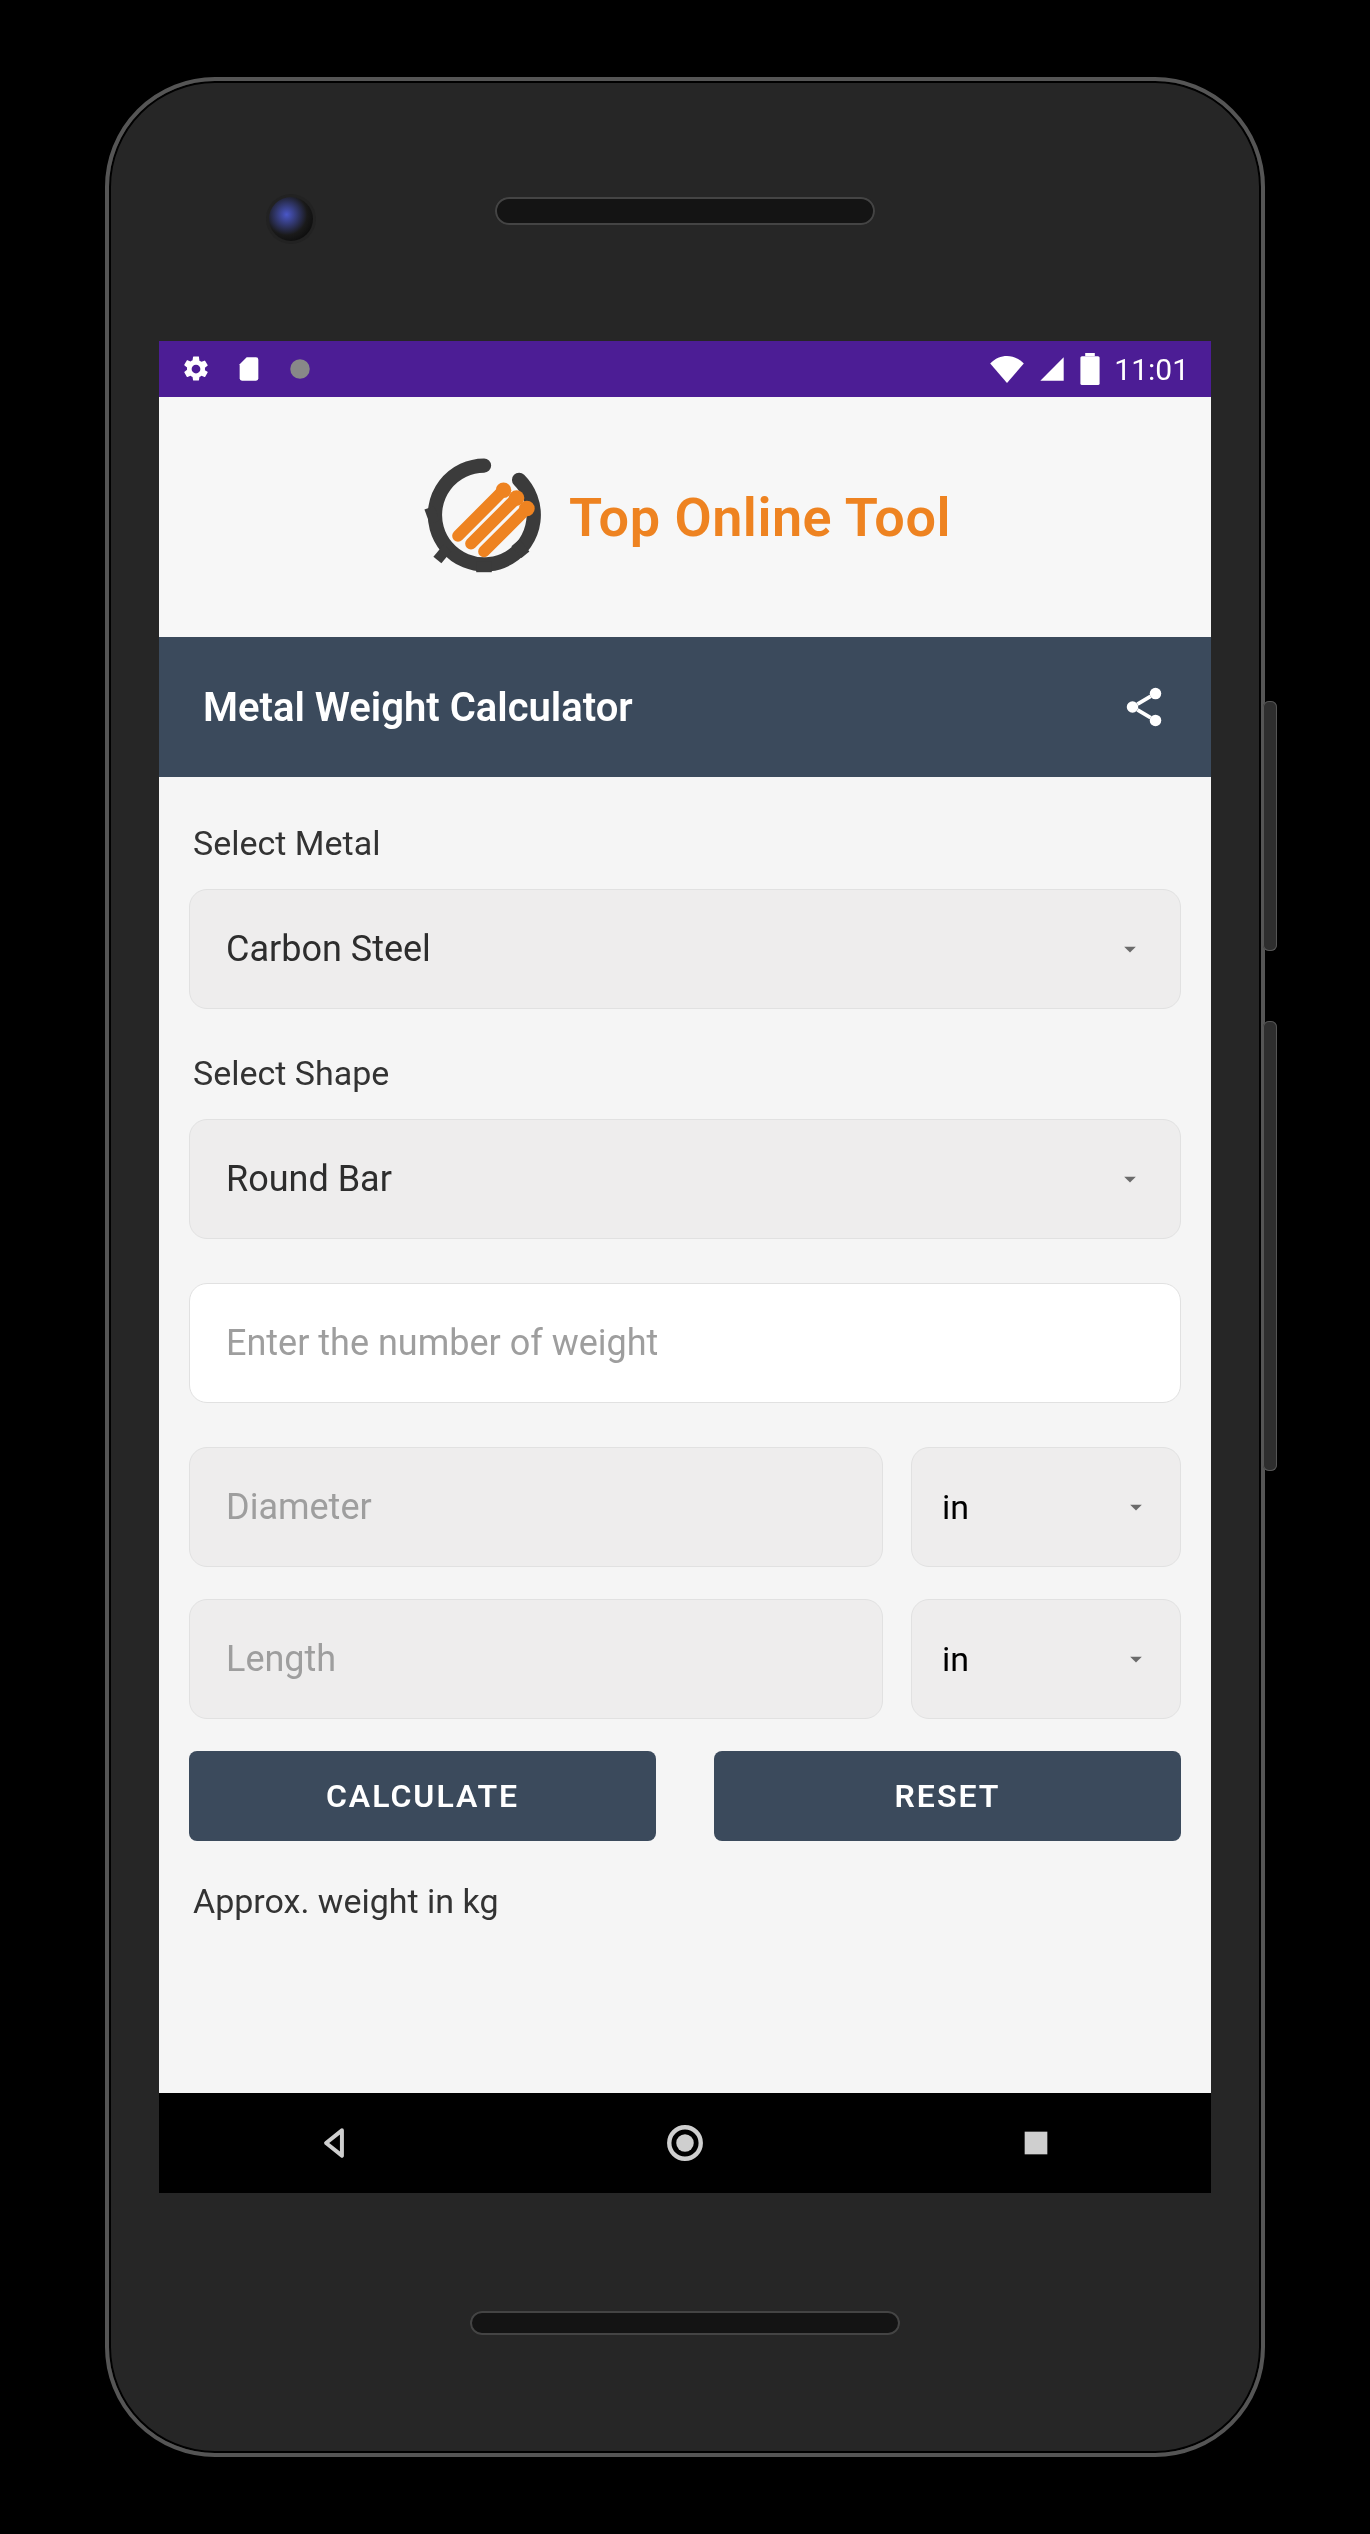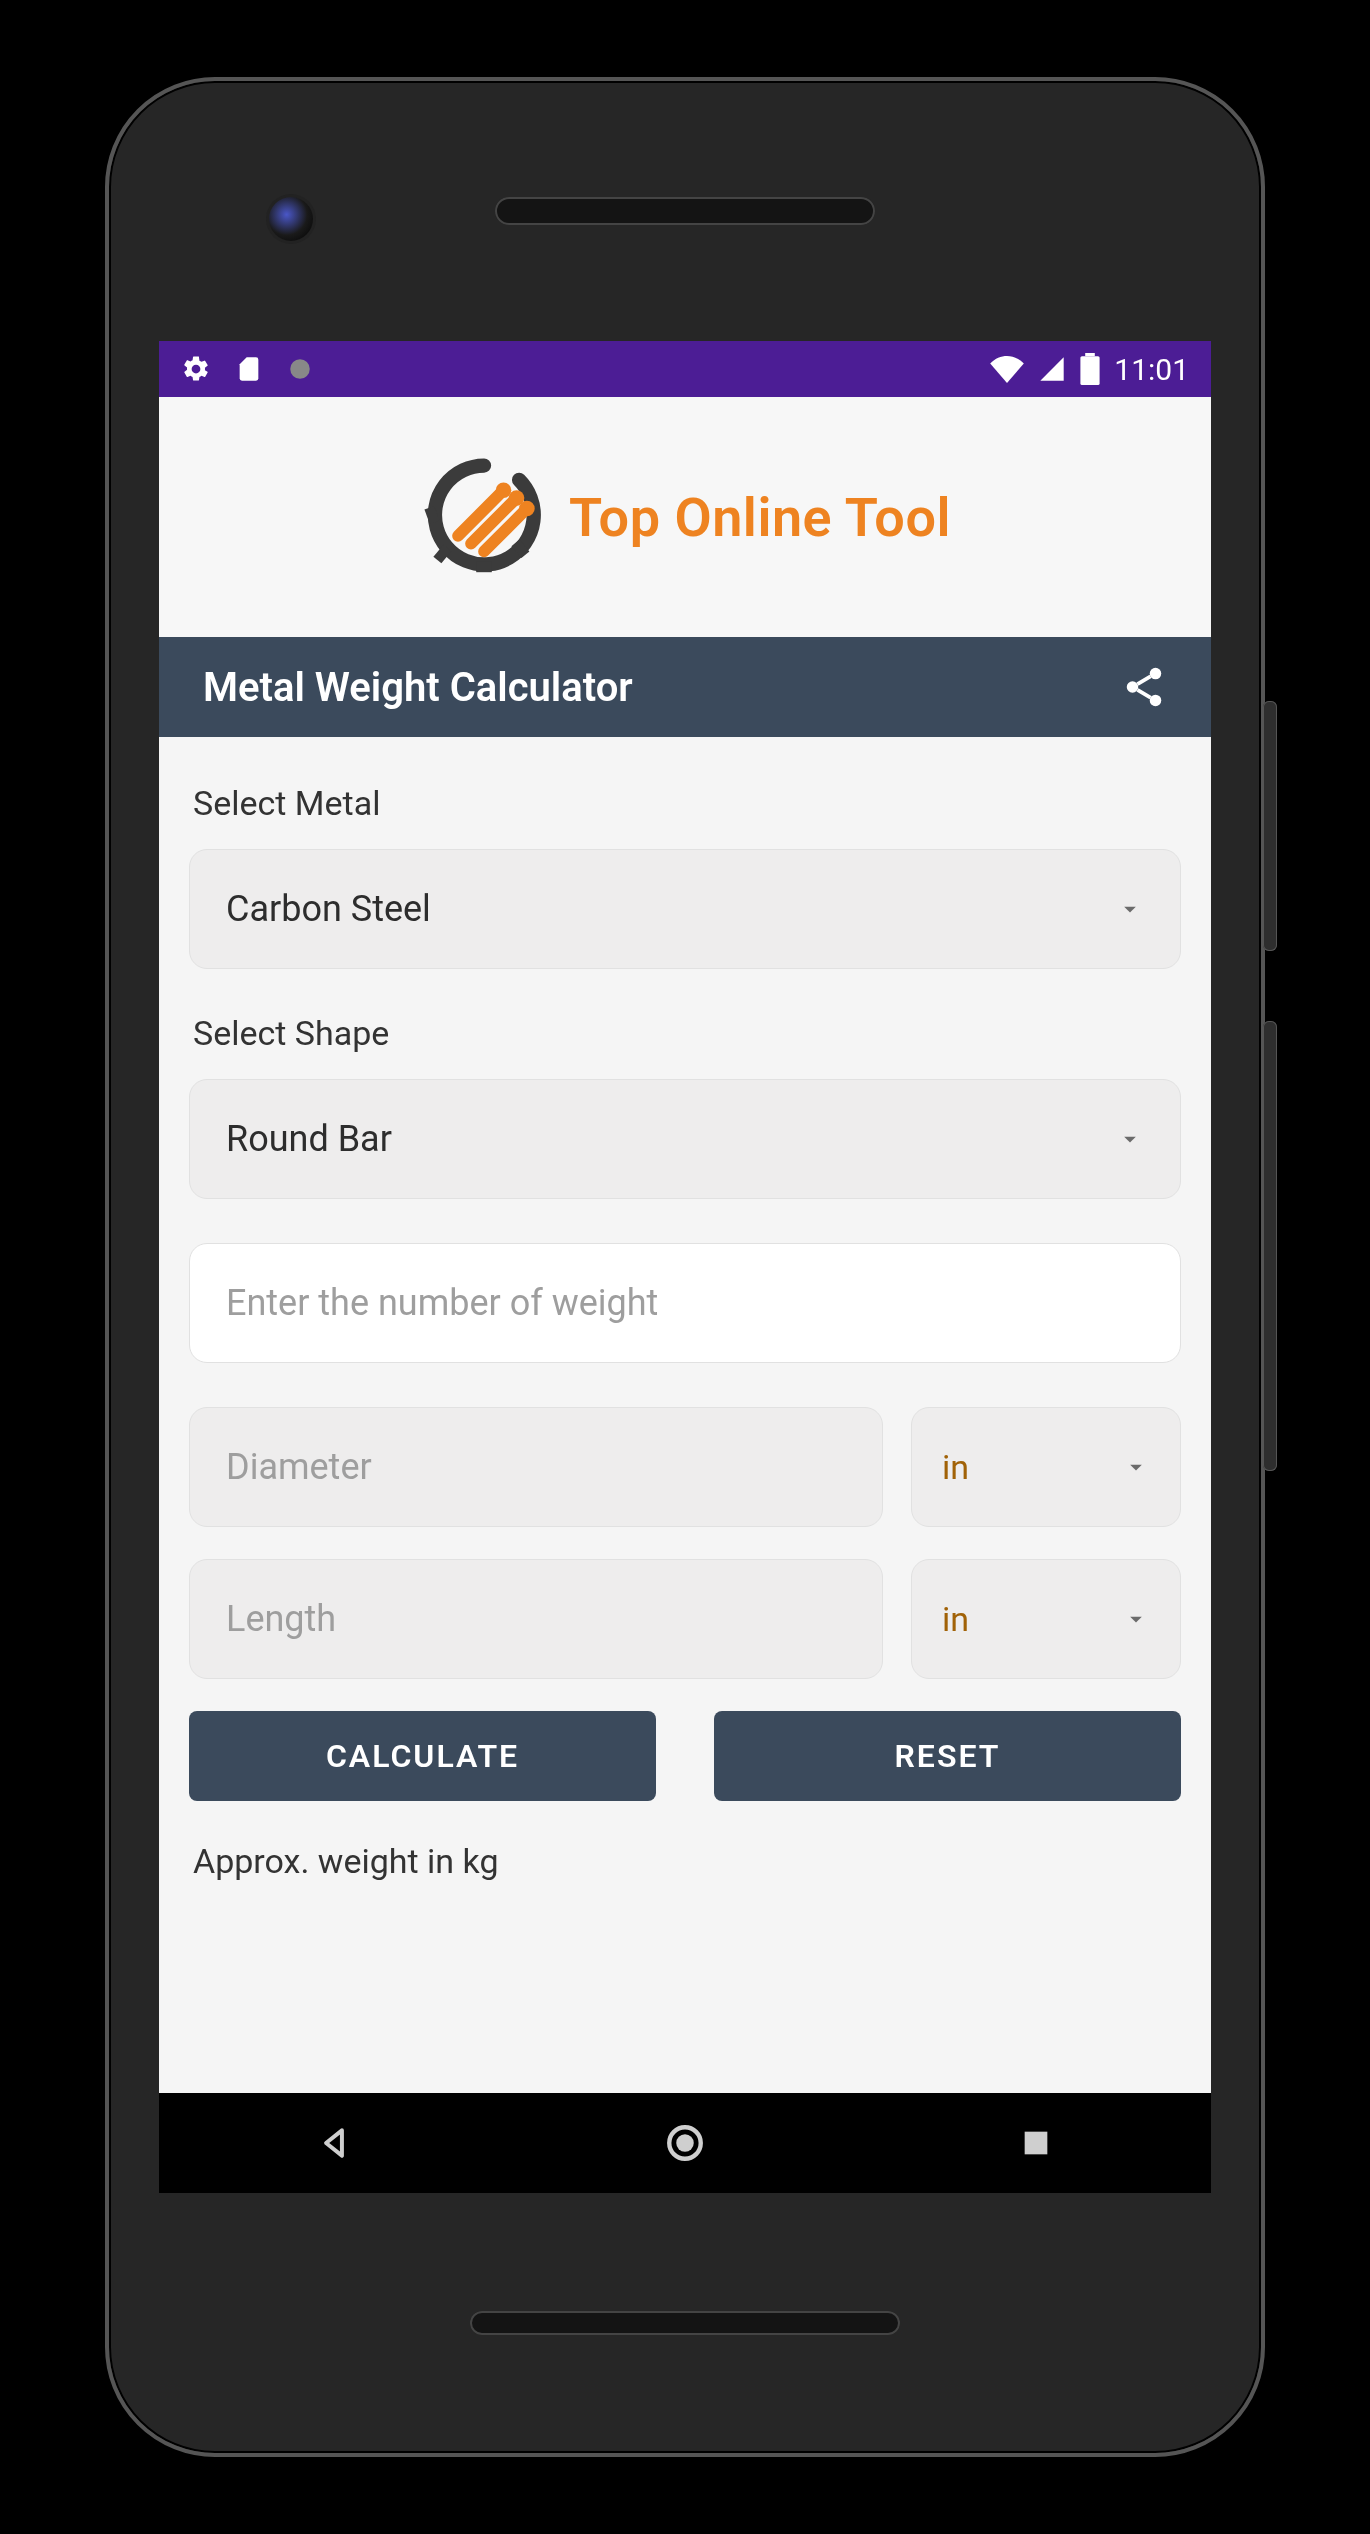--- a/index.html
+++ b/index.html
@@ -74,21 +74,21 @@
     height: 240px;
     background:#f7f7f7;
     display:flex;
     align-items:center;
     justify-content:center;
     gap:20px;
   }
   .brand-text { color:#ee8321; font-size:54px; font-weight:600; letter-spacing:.5px; }
 
   .title-bar {
-    height: 100px;
+    height: 140px;
     background:#3b4a5c;
     color:#fff;
     display:flex;
     align-items:center;
     padding: 16px 44px;
   }
   .title-text { font-size:40px; font-weight:600; }
   .share-btn { margin-left:auto; cursor:pointer; }
 
   .form { padding: 20px 30px 0; }
@@ -108,21 +108,21 @@
     position:relative;
     margin-bottom: 44px;
   }
   .select.white, .input.white { background:#fff; }
   .select .caret { margin-left:auto; }
   .input .ph { color:#9e9e9e; }
 
   .row { display:flex; gap:28px; margin-bottom:28px; }
   .row .input { flex:1; margin-bottom:4px; }
   .unit { width:270px; height:120px; background:#eeeded; border:1px solid #e1e1e1; border-radius:18px;
-          display:flex; align-items:center; padding:0 30px; font-size:34px; color:#a16207; }
+          display:flex; align-items:center; padding:0 30px; font-size:34px; color:#000000; }
   .unit .caret { margin-left:auto; }
 
   .btn-row { display:flex; gap:58px; margin: 24px 0 40px; }
   .btn {
     flex:1; height:90px; background:#3b4a5c; color:#fff;
     display:flex; align-items:center; justify-content:center;
     font-size:32px; font-weight:600; letter-spacing:2px;
     border-radius:8px; cursor:pointer;
   }
 

